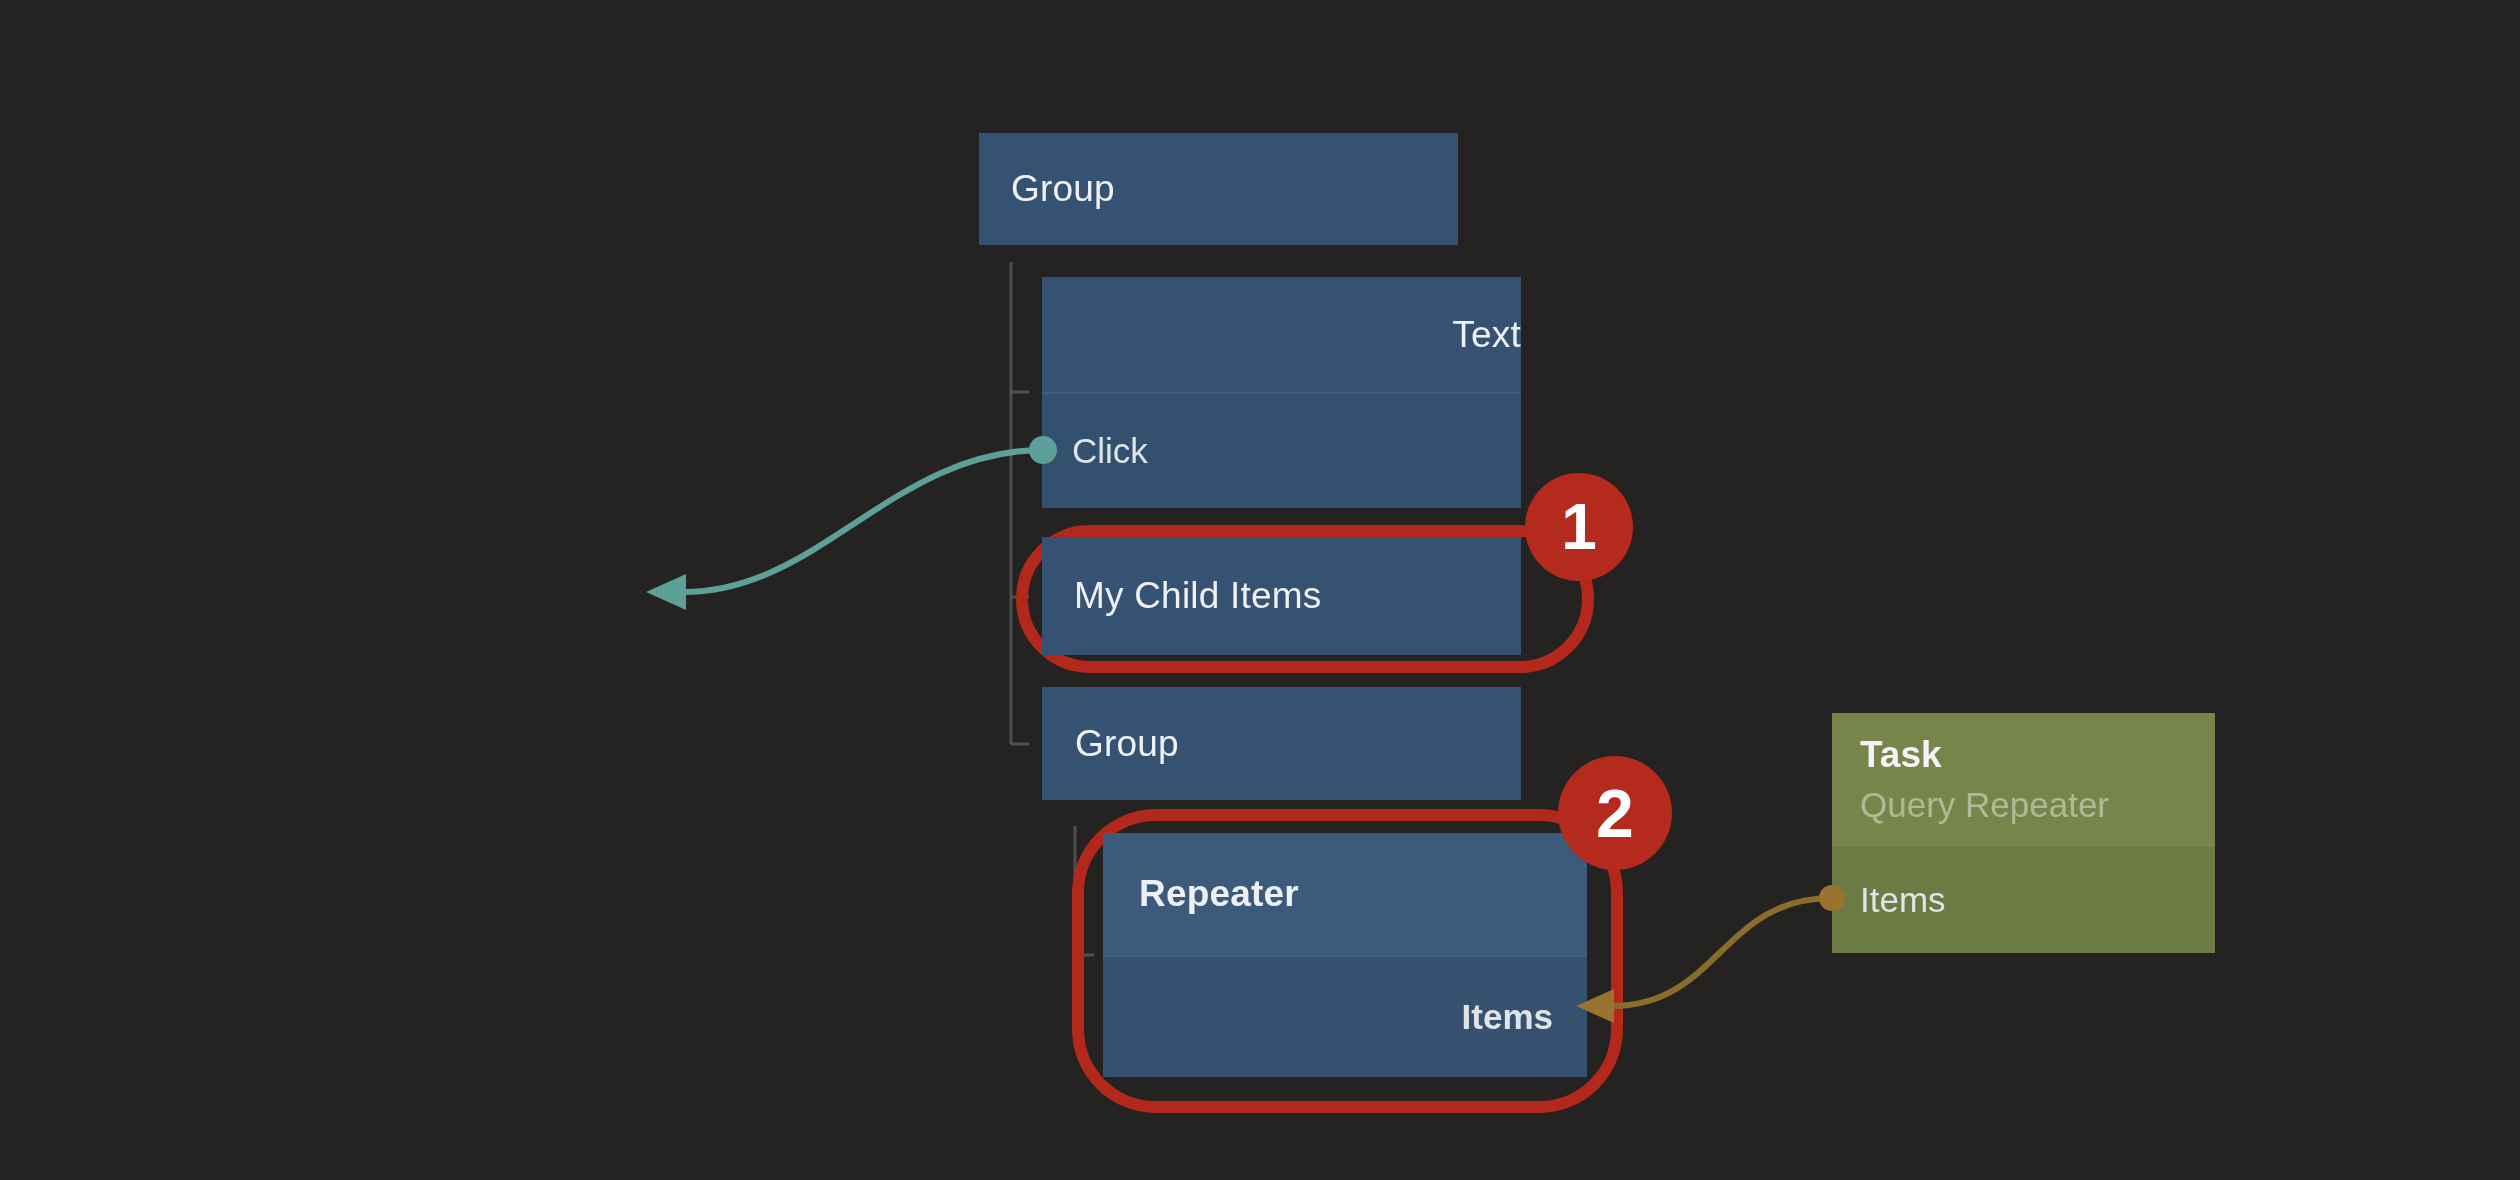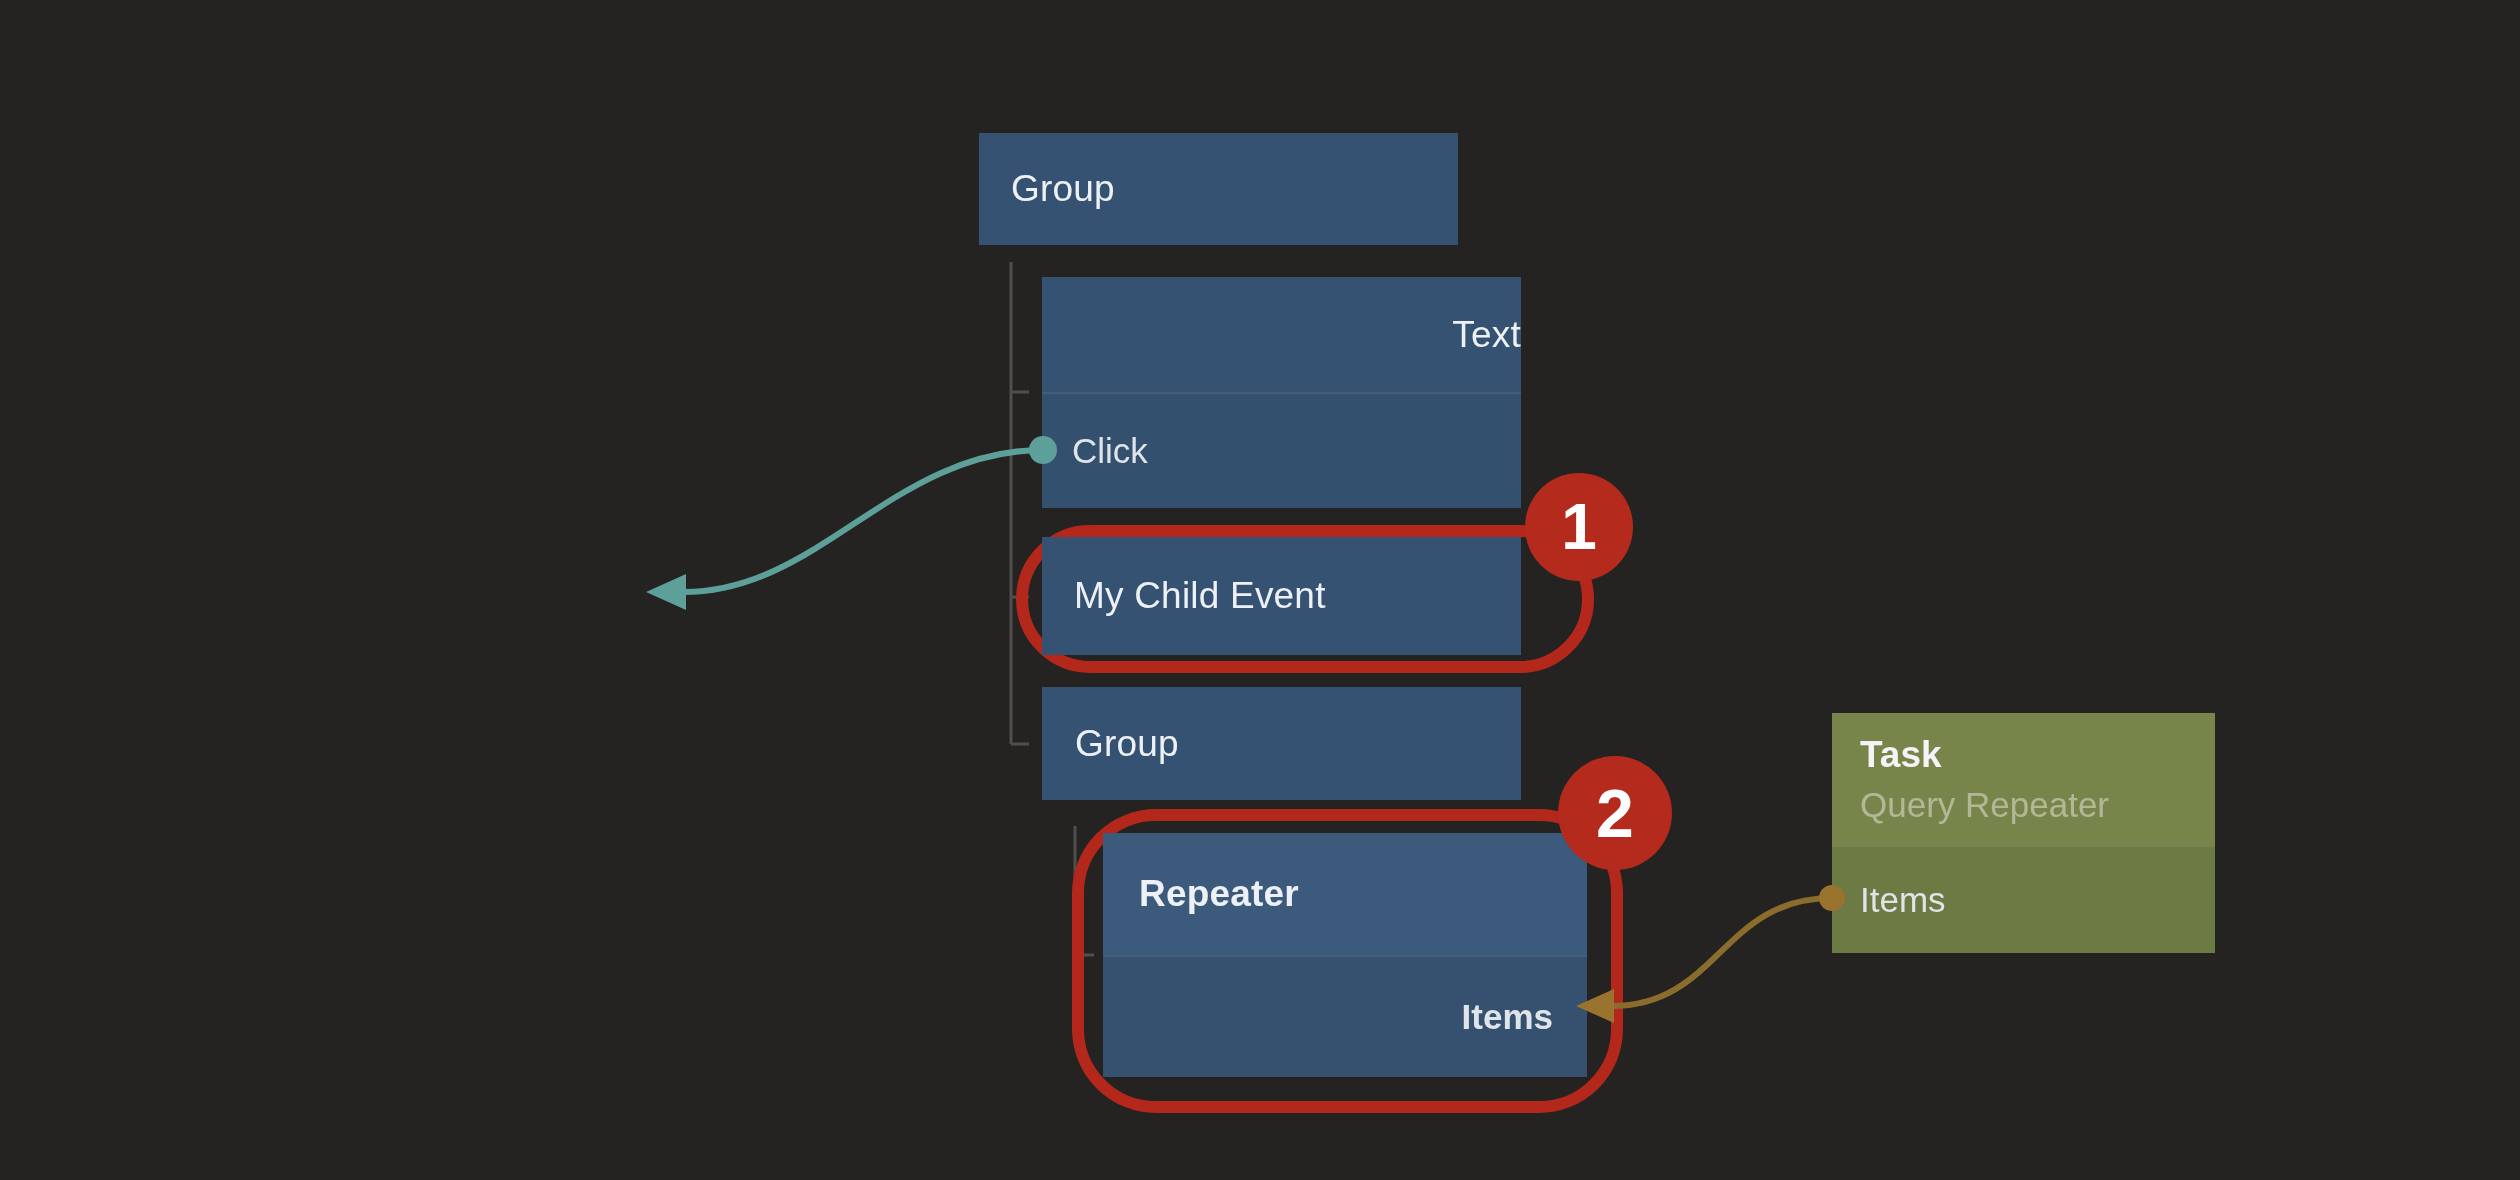--- a/index.html
+++ b/index.html
@@ -68,21 +68,21 @@
     <div class="sect blue-h" style="height:115px;padding-left:32px;justify-content:flex-end;">
       <span class="nlabel">Text</span>
     </div>
     <div class="sect blue-b" style="height:116px;padding-left:30px;">
       <span class="port-label">Click</span>
     </div>
   </div>
 
   <div class="node" style="left:1042px;top:537px;width:479px;height:118px;">
     <div class="sect blue-h" style="height:118px;padding-left:32px;">
-      <span class="nlabel">My Child Event</span>
+      <span class="nlabel">My Child Items</span>
     </div>
   </div>
 
   <div class="node" style="left:1042px;top:687px;width:479px;height:113px;">
     <div class="sect blue-h" style="height:113px;padding-left:33px;">
       <span class="nlabel">Group</span>
     </div>
   </div>
 
   <div class="node" style="left:1103px;top:833px;width:484px;height:244px;font-weight:bold;">

